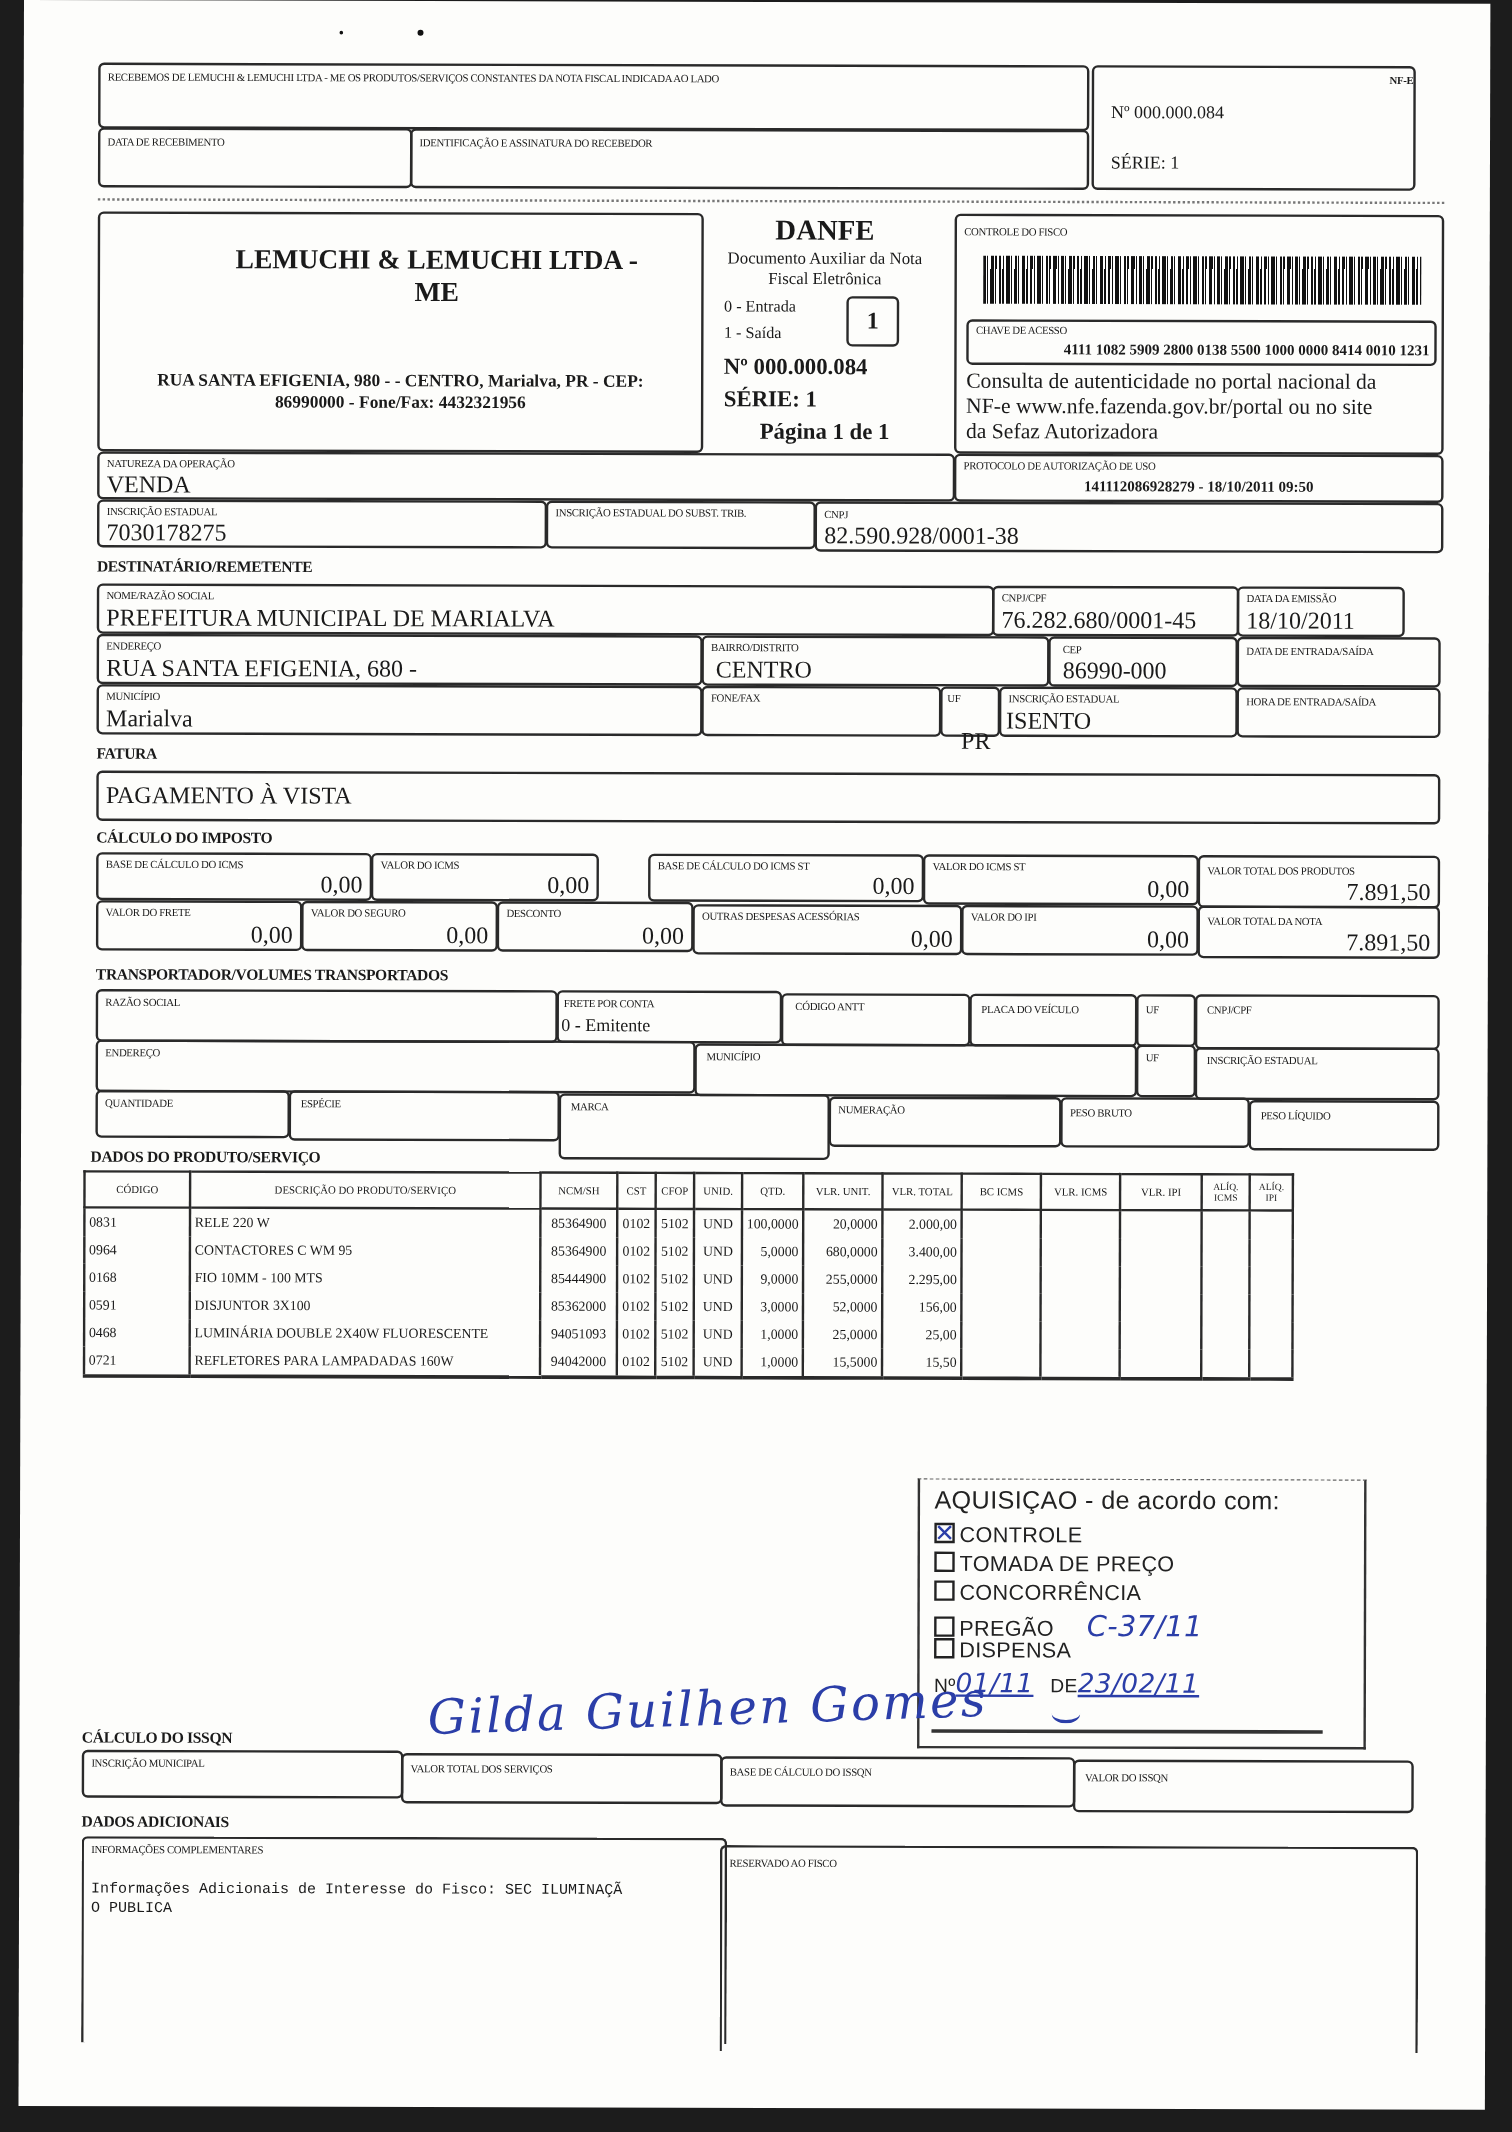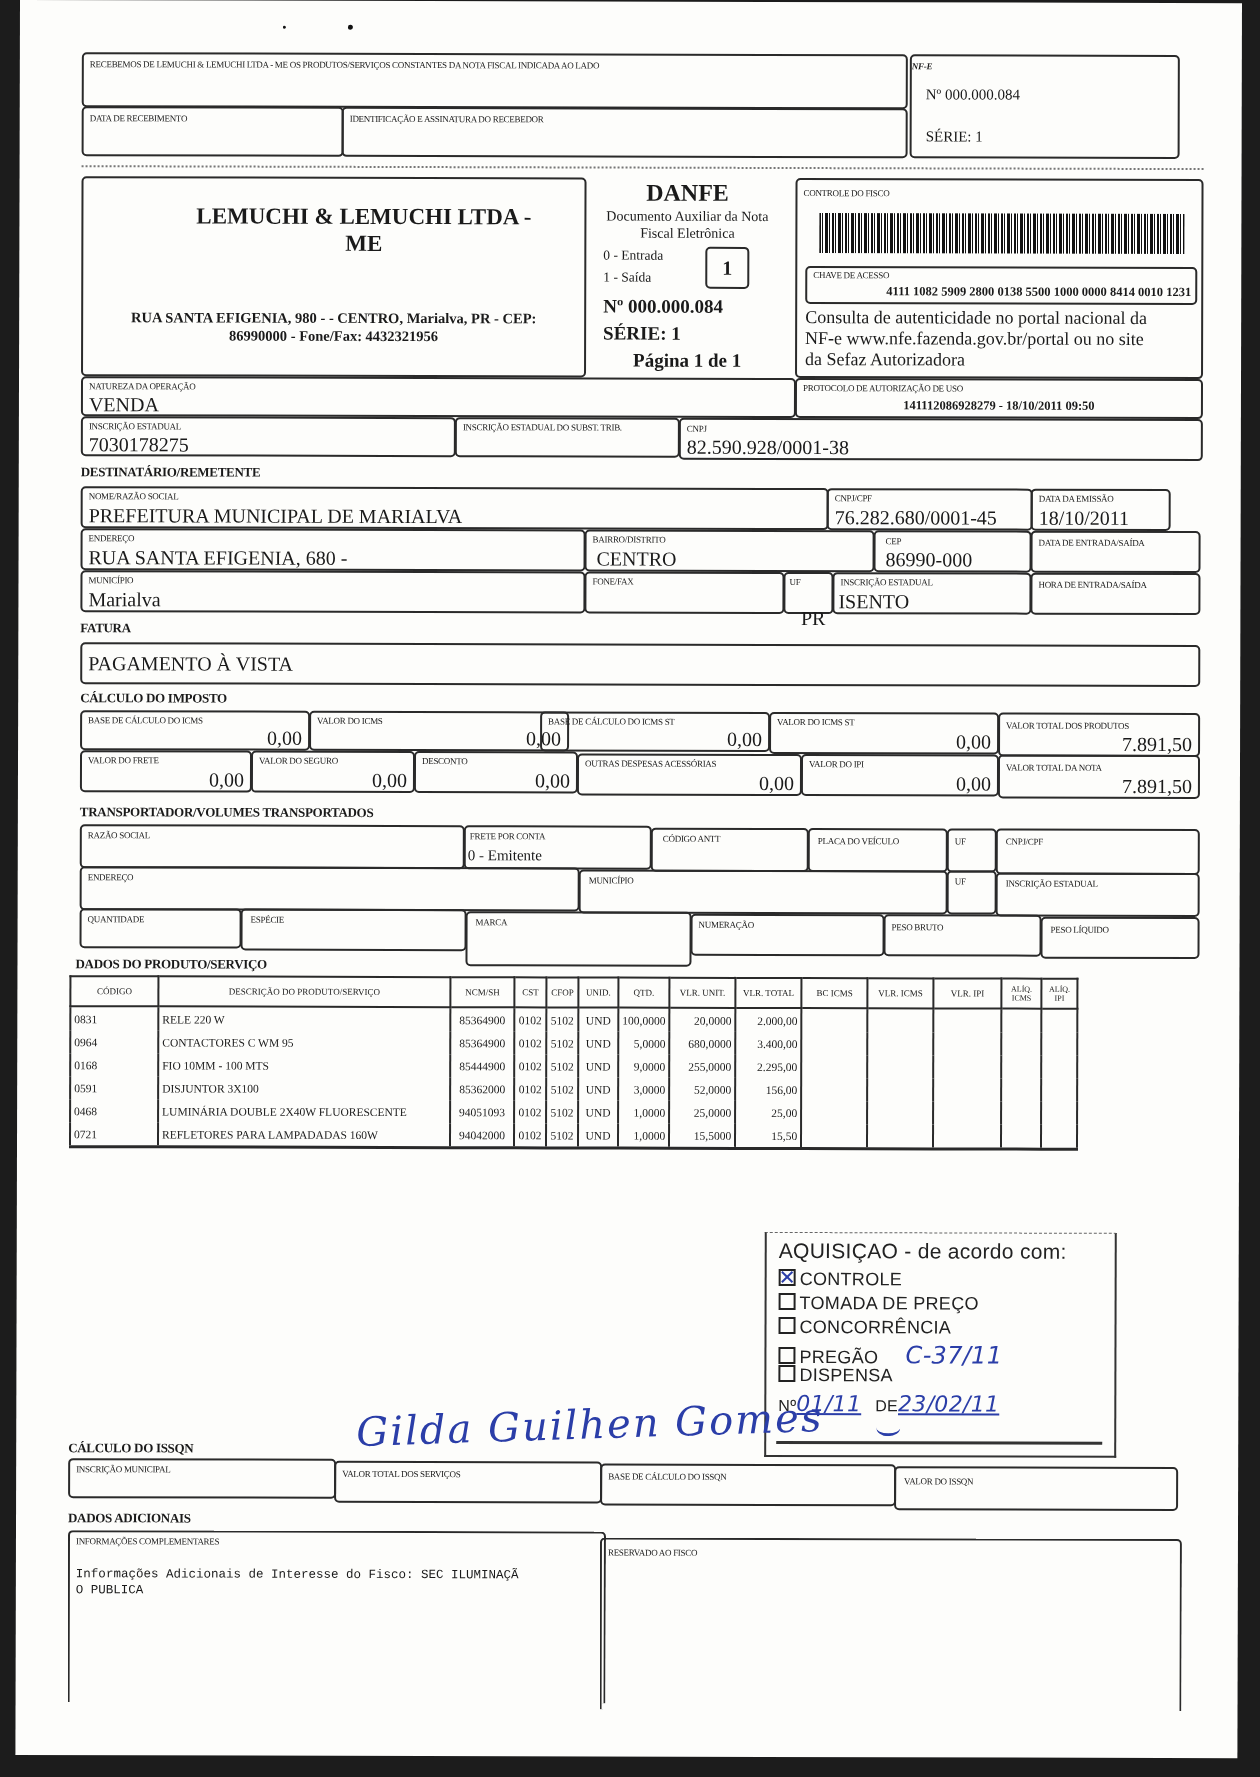--- a/index.html
+++ b/index.html
@@ -13,21 +13,21 @@
   .sec{position:absolute;font-size:13px;font-weight:bold;letter-spacing:-0.3px;}
   .dotline{position:absolute;left:62px;top:165px;width:1122px;border-top:2px dotted #777;}
   .speck{position:absolute;background:#111;border-radius:50%;}
   
   .ptable{position:absolute;left:52px;top:975px;border-collapse:collapse;font-size:11.5px;}
   .ptable th{border:2px solid #2a2a2a;font-weight:normal;font-size:9px;text-transform:uppercase;height:28px;padding:0 2px;}
   .ptable td{border-left:2px solid #2a2a2a;border-right:2px solid #2a2a2a;height:23px;padding:0 3px;white-space:nowrap;}
   .ptable tbody tr:last-child td{border-bottom:3px solid #2a2a2a;}
   .r{text-align:right;}
   .c{text-align:center;}
-  .stamp{position:absolute;left:748px;top:1230px;width:348px;height:222px;border:2px solid #333;border-top:1px dashed #666;font-family:"Liberation Sans","DejaVu Sans",sans-serif;color:#222;}
+  .stamp{position:absolute;left:748px;top:1230px;width:348px;height:222px;border:2px solid #333;border-top:1px dashed #666;font-family:"Liberation Sans","DejaVu Sans",sans-serif;color:#222;padding-left:22px;}
   .stamp .row{position:absolute;left:12px;font-size:18px;letter-spacing:0.3px;}
   .cb{display:inline-block;width:13px;height:13px;border:2px solid #222;margin-right:4px;vertical-align:-1px;position:relative;}
   .cb.x::before,.cb.x::after{content:"";position:absolute;left:-1px;top:5px;width:15px;height:2px;background:#2b3ea8;}
   .cb.x::before{transform:rotate(45deg);} .cb.x::after{transform:rotate(-45deg);}
   .hand{font-family:"DejaVu Sans",sans-serif;color:#2b3ea8;font-style:italic;}
   .mono{font-family:"Liberation Mono","DejaVu Sans Mono",monospace;}
   .barcode{position:absolute;left:800px;top:211px;width:365px;height:40px;
     background:repeating-linear-gradient(90deg,#111 0 2px,#fff 2px 3px,#111 3px 4px,#fff 4px 6px,#111 6px 9px,#fff 9px 10px,#111 10px 11px,#fff 11px 13px);}
 </style>
 </head>
@@ -41,21 +41,21 @@
   <div class="box" style="left:62px;top:52px;width:826px;height:55px;">
     <div class="lbl" style="left:6px;top:5px;">RECEBEMOS DE LEMUCHI &amp; LEMUCHI LTDA - ME OS PRODUTOS/SERVIÇOS CONSTANTES DA NOTA FISCAL INDICADA AO LADO</div>
   </div>
   <div class="box" style="left:62px;top:106px;width:262px;height:50px;">
     <div class="lbl" style="left:6px;top:5px;">DATA DE RECEBIMENTO</div>
   </div>
   <div class="box" style="left:322px;top:106px;width:566px;height:50px;">
     <div class="lbl" style="left:6px;top:5px;">IDENTIFICAÇÃO E ASSINATURA DO RECEBEDOR</div>
   </div>
   <div class="box" style="left:890px;top:52px;width:270px;height:104px;">
-    <div class="lbl" style="left:0;width:100%;text-align:left;top:5px;font-weight:bold;font-style:italic;">NF-e</div>
+    <div class="lbl" style="left:0;width:100%;text-align:right;top:5px;font-weight:bold;">NF-e</div>
     <div class="abs" style="left:14px;top:30px;font-size:15px;">Nº 000.000.084</div>
     <div class="abs" style="left:14px;top:72px;font-size:15px;">SÉRIE: 1</div>
   </div>
 
   <div class="dotline"></div>
 
   <div class="box" style="left:62px;top:176px;width:505px;height:200px;">
     <div class="abs" style="left:0;width:100%;text-align:center;top:24px;font-size:23px;font-weight:bold;line-height:27px;padding-left:60px;box-sizing:border-box;">
       <div>LEMUCHI &amp; LEMUCHI LTDA -</div>
       <div>ME</div>
@@ -167,21 +167,21 @@
   <div class="sec" style="left:62px;top:620px;">FATURA</div>
   <div class="box" style="left:62px;top:642px;width:1120px;height:42px;">
     <div class="val" style="left:6px;top:8px;">PAGAMENTO À VISTA</div>
   </div>
 
   <div class="sec" style="left:62px;top:690px;">CÁLCULO DO IMPOSTO</div>
   <div class="box" style="left:62px;top:710px;width:230px;height:40px;">
     <div class="lbl" style="left:6px;top:3px;">BASE DE CÁLCULO DO ICMS</div>
     <div class="valr" style="top:14px;">0,00</div>
   </div>
-  <div class="box" style="left:291px;top:710px;width:260px;height:40px;padding-left:37px;">
+  <div class="box" style="left:291px;top:710px;width:190px;height:40px;padding-left:37px;">
     <div class="lbl" style="left:6px;top:3px;">VALOR DO ICMS</div>
     <div class="valr" style="top:14px;">0,00</div>
   </div>
   <div class="box" style="left:522px;top:710px;width:230px;height:40px;">
     <div class="lbl" style="left:6px;top:3px;">BASE DE CÁLCULO DO ICMS ST</div>
     <div class="valr" style="top:14px;">0,00</div>
   </div>
   <div class="box" style="left:751px;top:710px;width:230px;height:42px;">
     <div class="lbl" style="left:6px;top:3px;">VALOR DO ICMS ST</div>
     <div class="valr" style="top:16px;">0,00</div>

